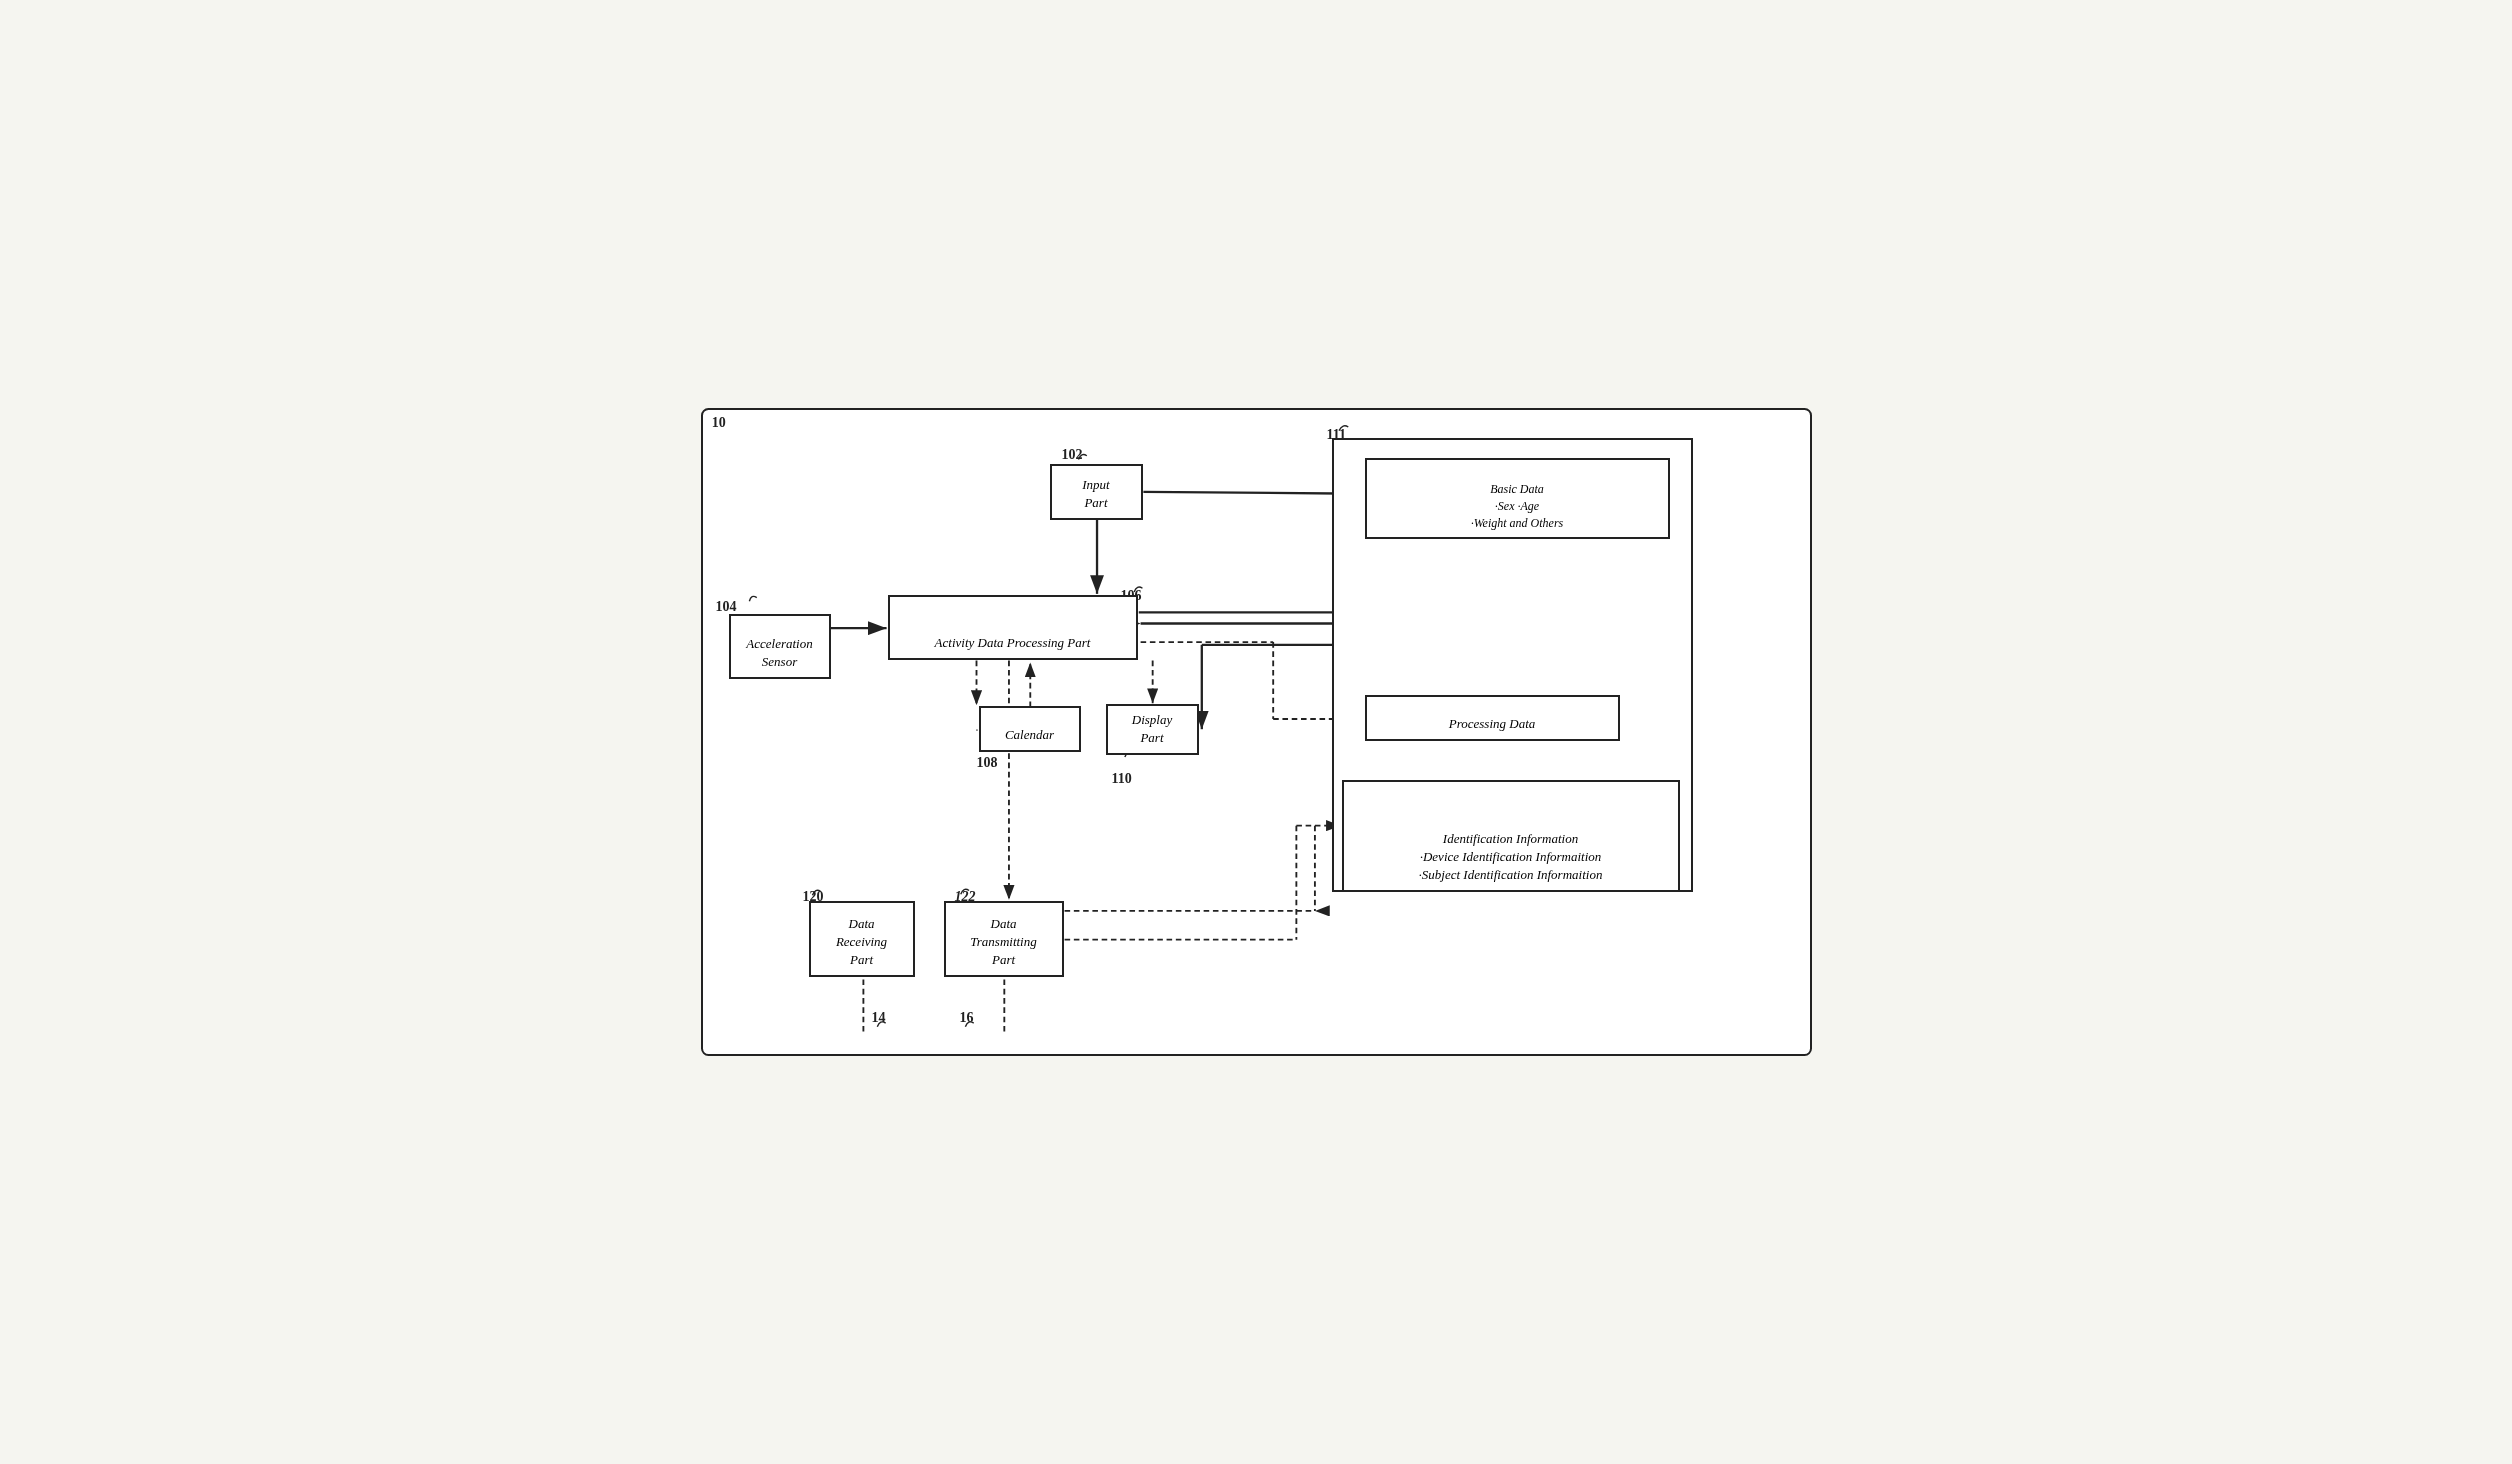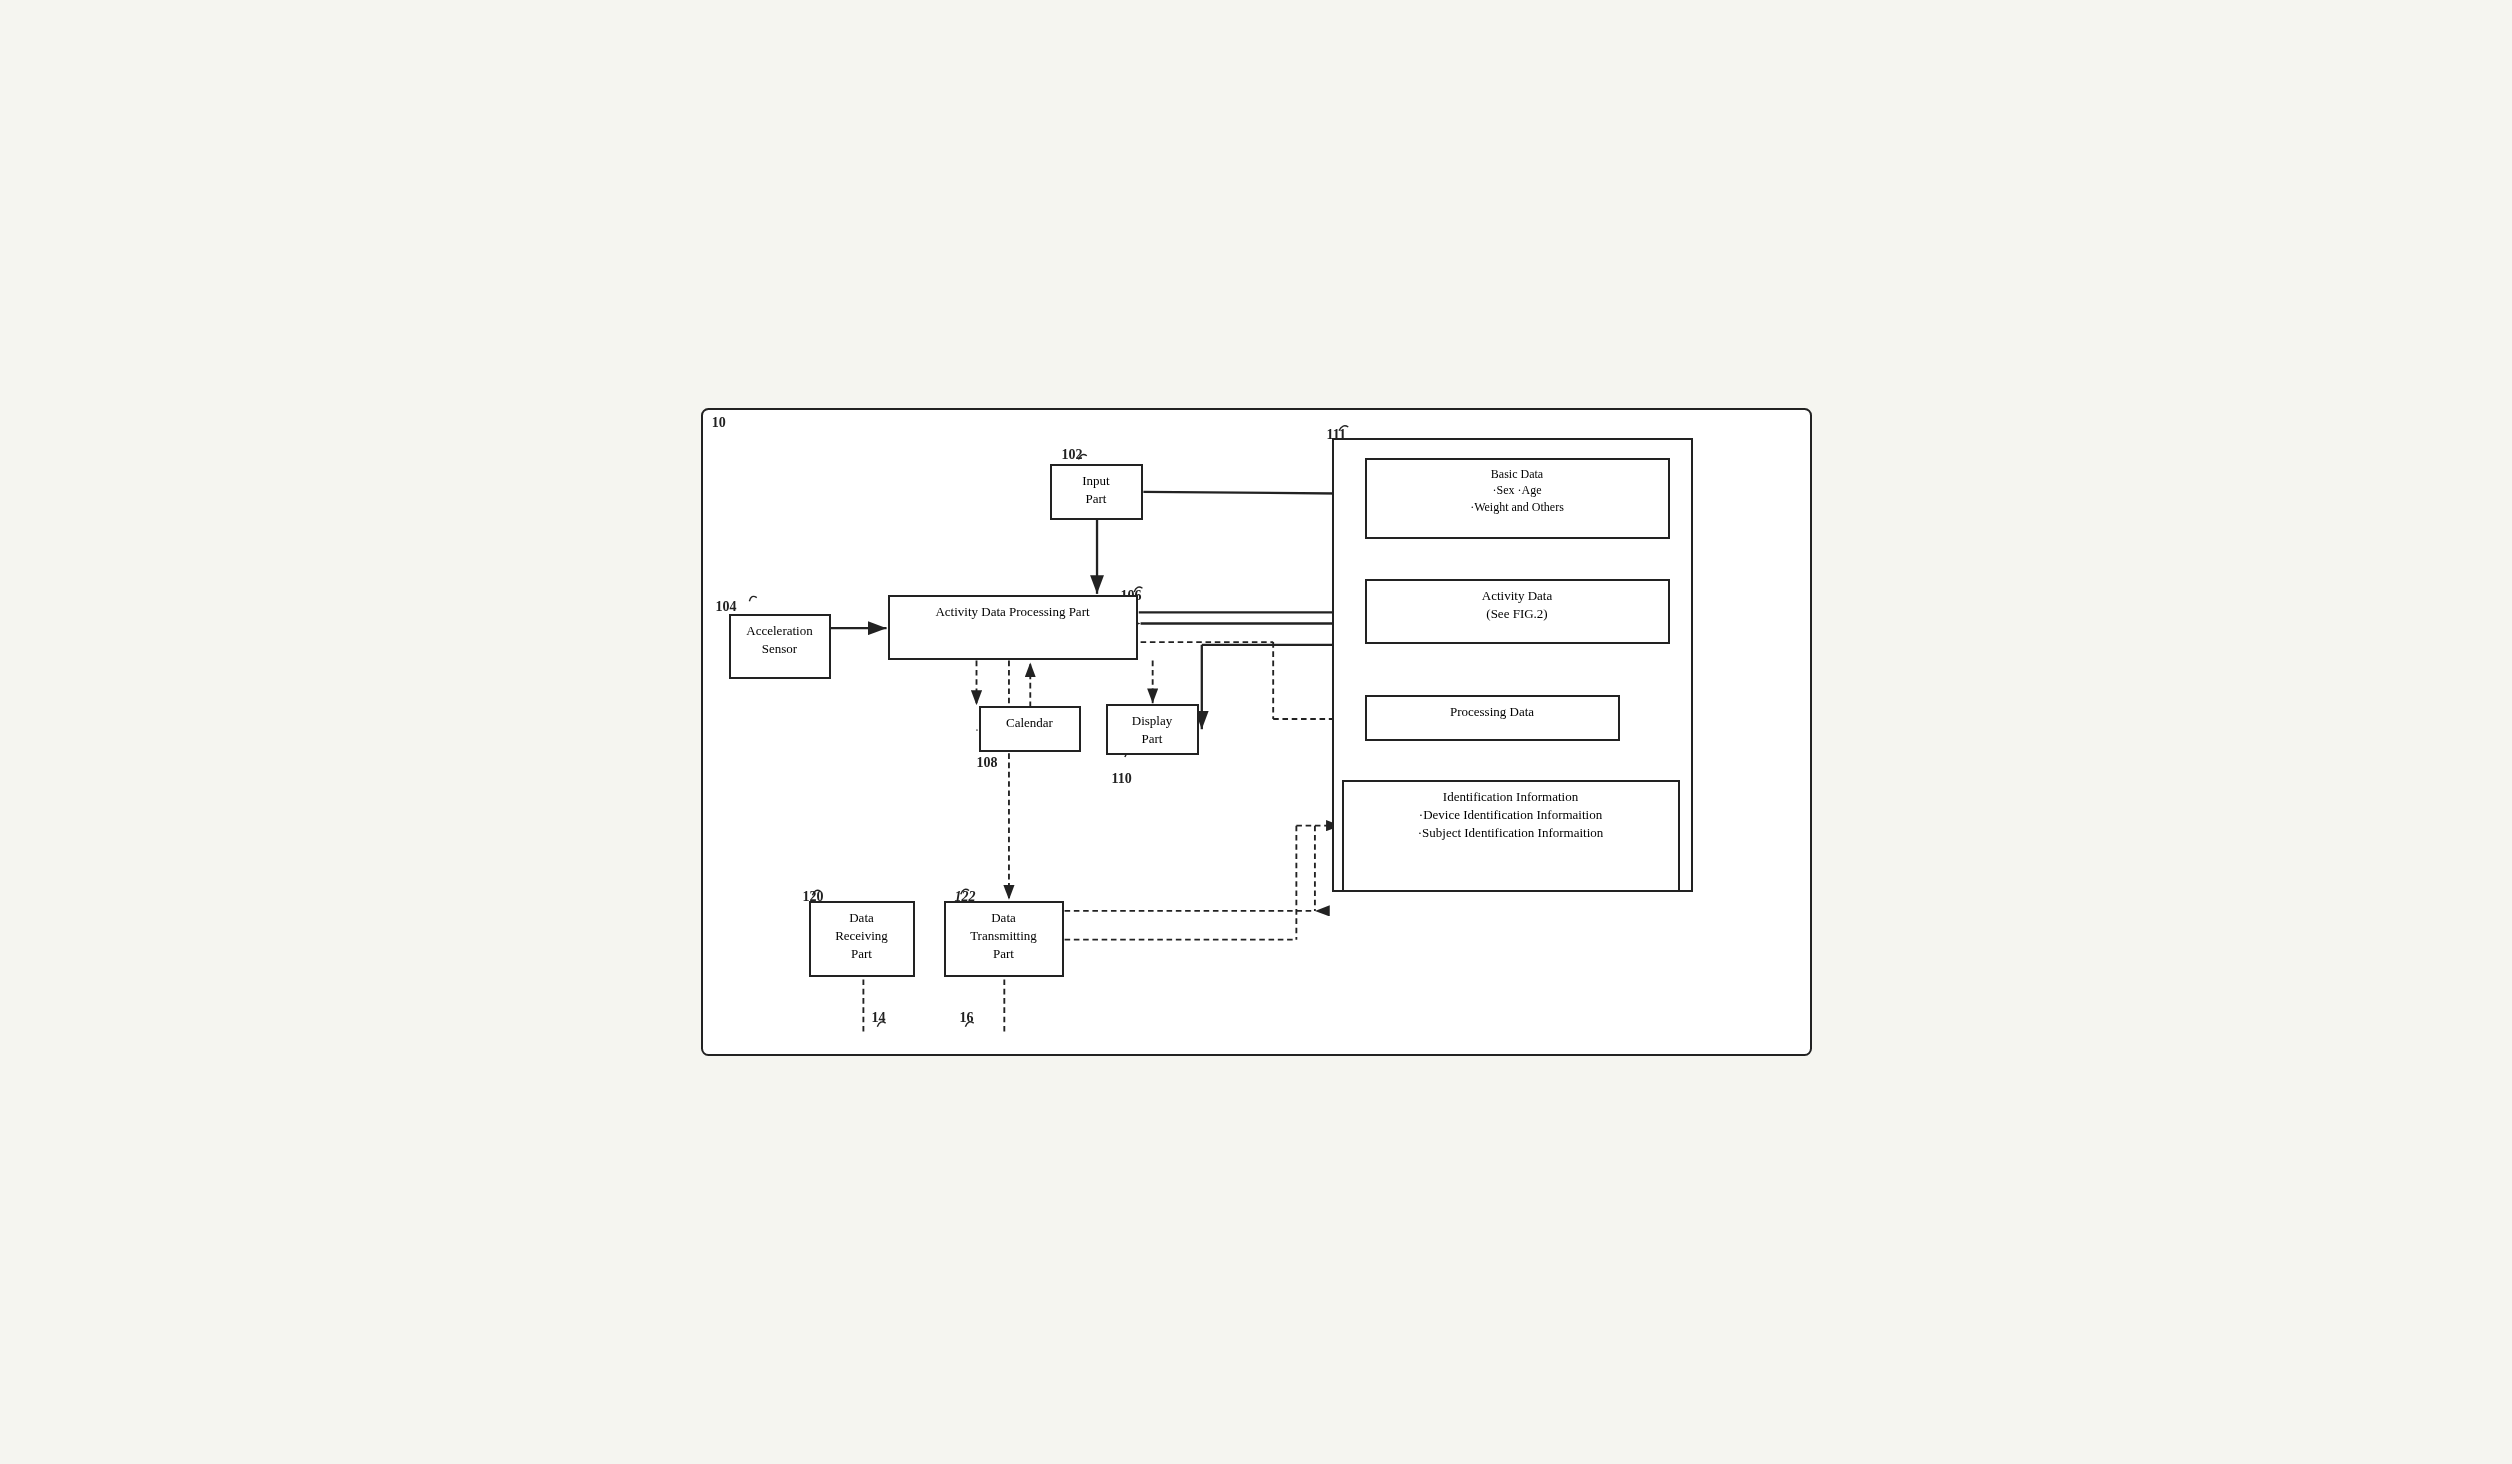--- a/index.html
+++ b/index.html
@@ -28,26 +28,27 @@
       color: #222;
       position: absolute;
     }
 
     
     .box {
       position: absolute;
       border: 2.3px solid #222;
       background: white;
       display: flex;
-      align-items: flex-start;
+      align-items: flex-end;
       justify-content: center;
       text-align: center;
       font-size: 13px;
       line-height: 1.4;
       padding: 5.6px 7.4px;
+      font-style: italic;
     }
 
     
     .arrows-svg {
       position: absolute;
       top: 0; left: 0;
       width: 100%;
       height: 100%;
       pointer-events: none;
       overflow: visible;
@@ -79,23 +80,20 @@
   </div>
 
   <div class="box" style="left:403px; top:294px; width:93px; height:51px; z-index:2;">
     <span>Display<br>Part</span>
   </div>
 
   <div class="box" style="left:662px; top:48px; width:305px; height:81px; z-index:2; font-size:12px;">
     <span>Basic Data<br>·Sex ·Age<br>·Weight and Others</span>
   </div>
 
-  <div class="box" style="left:662px; top:169px; width:305px; height:65px; z-index:2;">
-    <span>Activity Data<br>(See FIG.2)</span>
-  </div>
 
   <div class="box" style="left:662px; top:285px; width:255px; height:46px; z-index:2;">
     <span>Processing Data</span>
   </div>
 
   <div class="box" style="left:639px; top:370px; width:338px; height:112px; z-index:2; font-size:13px;">
     <span>Identification Information<br>·Device Identification Informaition<br>·Subject Identification Informaition</span>
   </div>
 
   <div class="box" style="left:106px; top:491px; width:106px; height:76px; z-index:2;">

